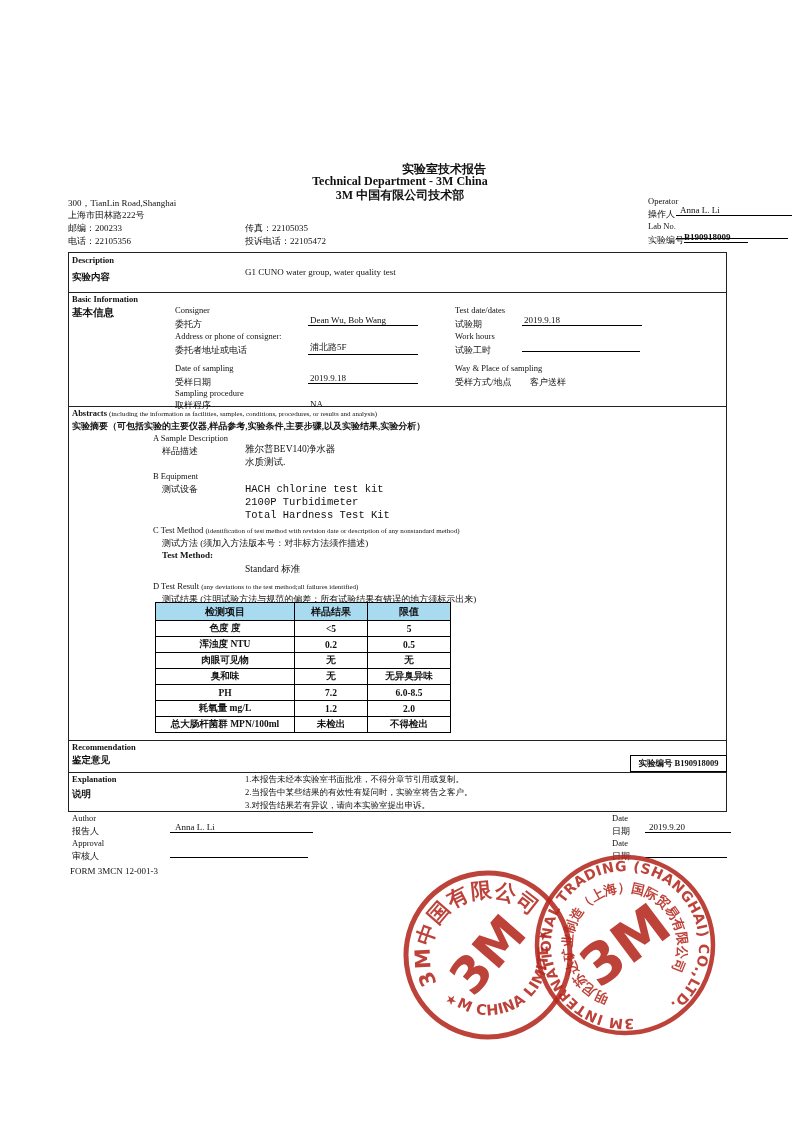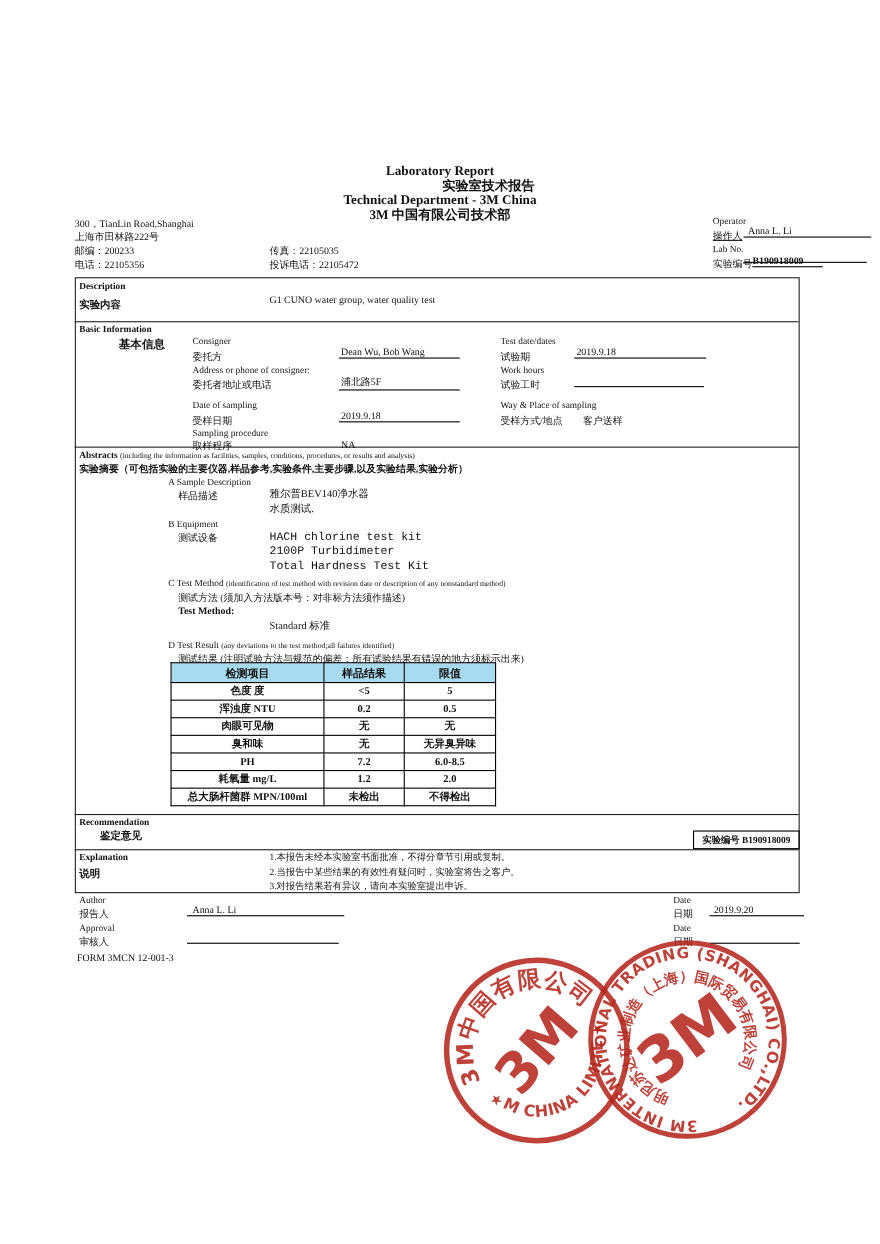--- a/index.html
+++ b/index.html
@@ -25,34 +25,33 @@
   table.results td.limit{width:74px;}
   .labno-box{position:absolute;left:630px;top:755px;width:95px;height:15px;border:1px solid #000;
         font-size:8.5px;font-weight:bold;text-align:center;line-height:15px;}
   svg text{font-family:"DejaVu Sans","Liberation Sans",sans-serif;}
 </style>
 </head>
 <body>
 
 <div class="page">
 
-  <div class="abs c b" style="left:0;top:148px;width:800px;font-size:12px;">Laboratory Report</div>
   <div class="abs c b" style="left:0;top:161px;width:800px;font-size:12px;padding-left:44px;">实验室技术报告</div>
   <div class="abs c b" style="left:0;top:174px;width:800px;font-size:12px;">Technical Department - 3M China</div>
   <div class="abs c b" style="left:0;top:187px;width:800px;font-size:12px;">3M 中国有限公司技术部</div>
 
   <div class="abs" style="left:68px;top:197px;font-size:9px;">300，TianLin Road,Shanghai</div>
   <div class="abs" style="left:68px;top:209px;font-size:9px;">上海市田林路222号</div>
   <div class="abs" style="left:68px;top:222px;font-size:9px;">邮编：200233</div>
   <div class="abs" style="left:68px;top:235px;font-size:9px;">电话：22105356</div>
   <div class="abs" style="left:245px;top:222px;font-size:9px;">传真：22105035</div>
   <div class="abs" style="left:245px;top:235px;font-size:9px;">投诉电话：22105472</div>
 
   <div class="abs" style="left:648px;top:196px;font-size:8.5px;">Operator</div>
-  <div class="abs" style="left:648px;top:208px;font-size:9px;text-decoration:underline;">操作人</div>
+  <div class="abs" style="left:648px;top:208px;font-size:9px;">操作人</div>
   <div class="abs" style="left:676px;top:205px;font-size:9px;">
     <span class="u" style="width:112px;padding-left:4px;">Anna L. Li</span>
   </div>
   <div class="abs" style="left:648px;top:221px;font-size:8.5px;">Lab No.</div>
   <div class="abs" style="left:676px;top:220px;"><span class="u" style="width:112px;">&nbsp;</span></div>
   <div class="abs" style="left:648px;top:234px;font-size:9px;">实验编号</div>
   <div class="abs" style="left:684px;top:232px;font-size:9px;">
     <span class="u b" style="width:64px;">B190918009</span>
   </div>
 
@@ -60,21 +59,21 @@
   <div class="hline" style="top:292px;"></div>
   <div class="hline" style="top:406px;"></div>
   <div class="hline" style="top:740px;"></div>
   <div class="hline" style="top:772px;"></div>
 
   <div class="abs b" style="left:72px;top:255px;font-size:8.5px;">Description</div>
   <div class="abs b" style="left:72px;top:271px;font-size:9.5px;">实验内容</div>
   <div class="abs" style="left:245px;top:267px;font-size:9px;">G1 CUNO water group, water quality test</div>
 
   <div class="abs b" style="left:72px;top:294px;font-size:8.5px;">Basic Information</div>
-  <div class="abs b" style="left:72px;top:306px;font-size:10.5px;margin-left:36px;">基本信息</div>
+  <div class="abs b" style="left:72px;top:306px;font-size:10.5px;">基本信息</div>
 
   <div class="abs" style="left:175px;top:305px;font-size:8.5px;">Consigner</div>
   <div class="abs" style="left:175px;top:318px;font-size:9px;">委托方</div>
   <div class="abs" style="left:308px;top:315px;font-size:9px;">
     <span class="u" style="width:108px;padding-left:2px;">Dean Wu, Bob Wang</span>
   </div>
 
   <div class="abs" style="left:175px;top:331px;font-size:8.5px;">Address or phone of consigner:</div>
   <div class="abs" style="left:175px;top:344px;font-size:9px;">委托者地址或电话</div>
   <div class="abs" style="left:308px;top:341px;font-size:9px;">
@@ -177,21 +176,21 @@
     </tr>
     <tr>
       <td class="item">总大肠杆菌群 MPN/100ml</td>
       <td class="result">未检出</td>
       <td class="limit">不得检出</td>
     </tr>
   </tbody>
     </table>
 
   <div class="abs b" style="left:72px;top:742px;font-size:8.5px;">Recommendation</div>
-  <div class="abs b" style="left:72px;top:754px;font-size:9.5px;margin-left:19px;">鉴定意见</div>
+  <div class="abs b" style="left:72px;top:754px;font-size:9.5px;">鉴定意见</div>
   <div class="labno-box">实验编号  B190918009</div>
 
   <div class="abs b" style="left:72px;top:774px;font-size:8.5px;">Explanation</div>
   <div class="abs b" style="left:72px;top:788px;font-size:9.5px;">说明</div>
   <div class="abs" style="left:245px;top:774px;font-size:8.5px;">1.本报告未经本实验室书面批准，不得分章节引用或复制。</div>
   <div class="abs" style="left:245px;top:787px;font-size:8.5px;">2.当报告中某些结果的有效性有疑问时，实验室将告之客户。</div>
   <div class="abs" style="left:245px;top:800px;font-size:8.5px;">3.对报告结果若有异议，请向本实验室提出申诉。</div>
 
   <div class="abs" style="left:72px;top:813px;font-size:8.5px;">Author</div>
   <div class="abs" style="left:72px;top:825px;font-size:9px;">报告人</div>

